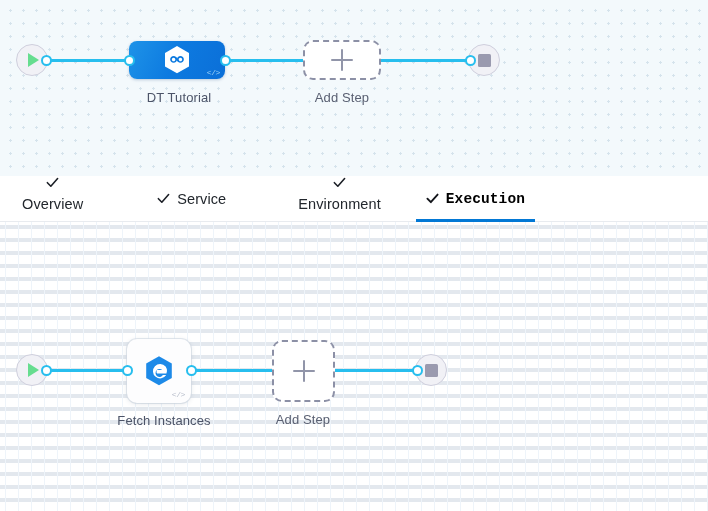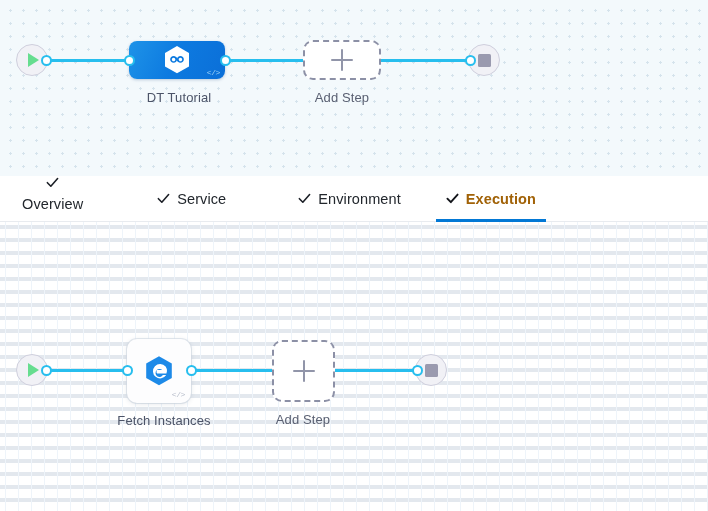--- a/index.html
+++ b/index.html
@@ -60,21 +60,22 @@
     display: block;
     flex: 0 0 auto;
   }
   .tab .tab-label {
     font-size: 14.5px;
     color: #22272d;
     letter-spacing: 0.1px;
   }
   .tab.active .tab-label {
     font-weight: bold;
-    color: #a16207;
+    color: #000000;
+    font-family: Liberation Mono, monospace;
   }
   .tab.active::after {
     content: "";
     position: absolute;
     left: 0;
     right: 0;
     bottom: 0;
     height: 3px;
     background: #0278d5;
   }
@@ -280,21 +281,21 @@
       <span class="tab-label">Overview</span>
     </div>
 
     <div class="tab" style="margin-left:66px;">
       <svg class="tab-check" viewBox="0 0 14 14">
         <path d="M1.5 7.2 L5.2 11 L12.5 2.8" fill="none" stroke="#1b1f26" stroke-width="1.7" stroke-linecap="round" stroke-linejoin="round"></path>
       </svg>
       <span class="tab-label">Service</span>
     </div>
 
-    <div class="tab" style="margin-left:64px;">
+    <div class="tab" style="margin-left:64px;flex-direction:column;">
       <svg class="tab-check" viewBox="0 0 14 14">
         <path d="M1.5 7.2 L5.2 11 L12.5 2.8" fill="none" stroke="#1b1f26" stroke-width="1.7" stroke-linecap="round" stroke-linejoin="round"></path>
       </svg>
       <span class="tab-label">Environment</span>
     </div>
 
     <div class="tab active" style="margin-left:31px; padding:0 10px;">
       <svg class="tab-check" viewBox="0 0 14 14">
         <path d="M1.5 7.2 L5.2 11 L12.5 2.8" fill="none" stroke="#12141a" stroke-width="2" stroke-linecap="round" stroke-linejoin="round"></path>
       </svg>

